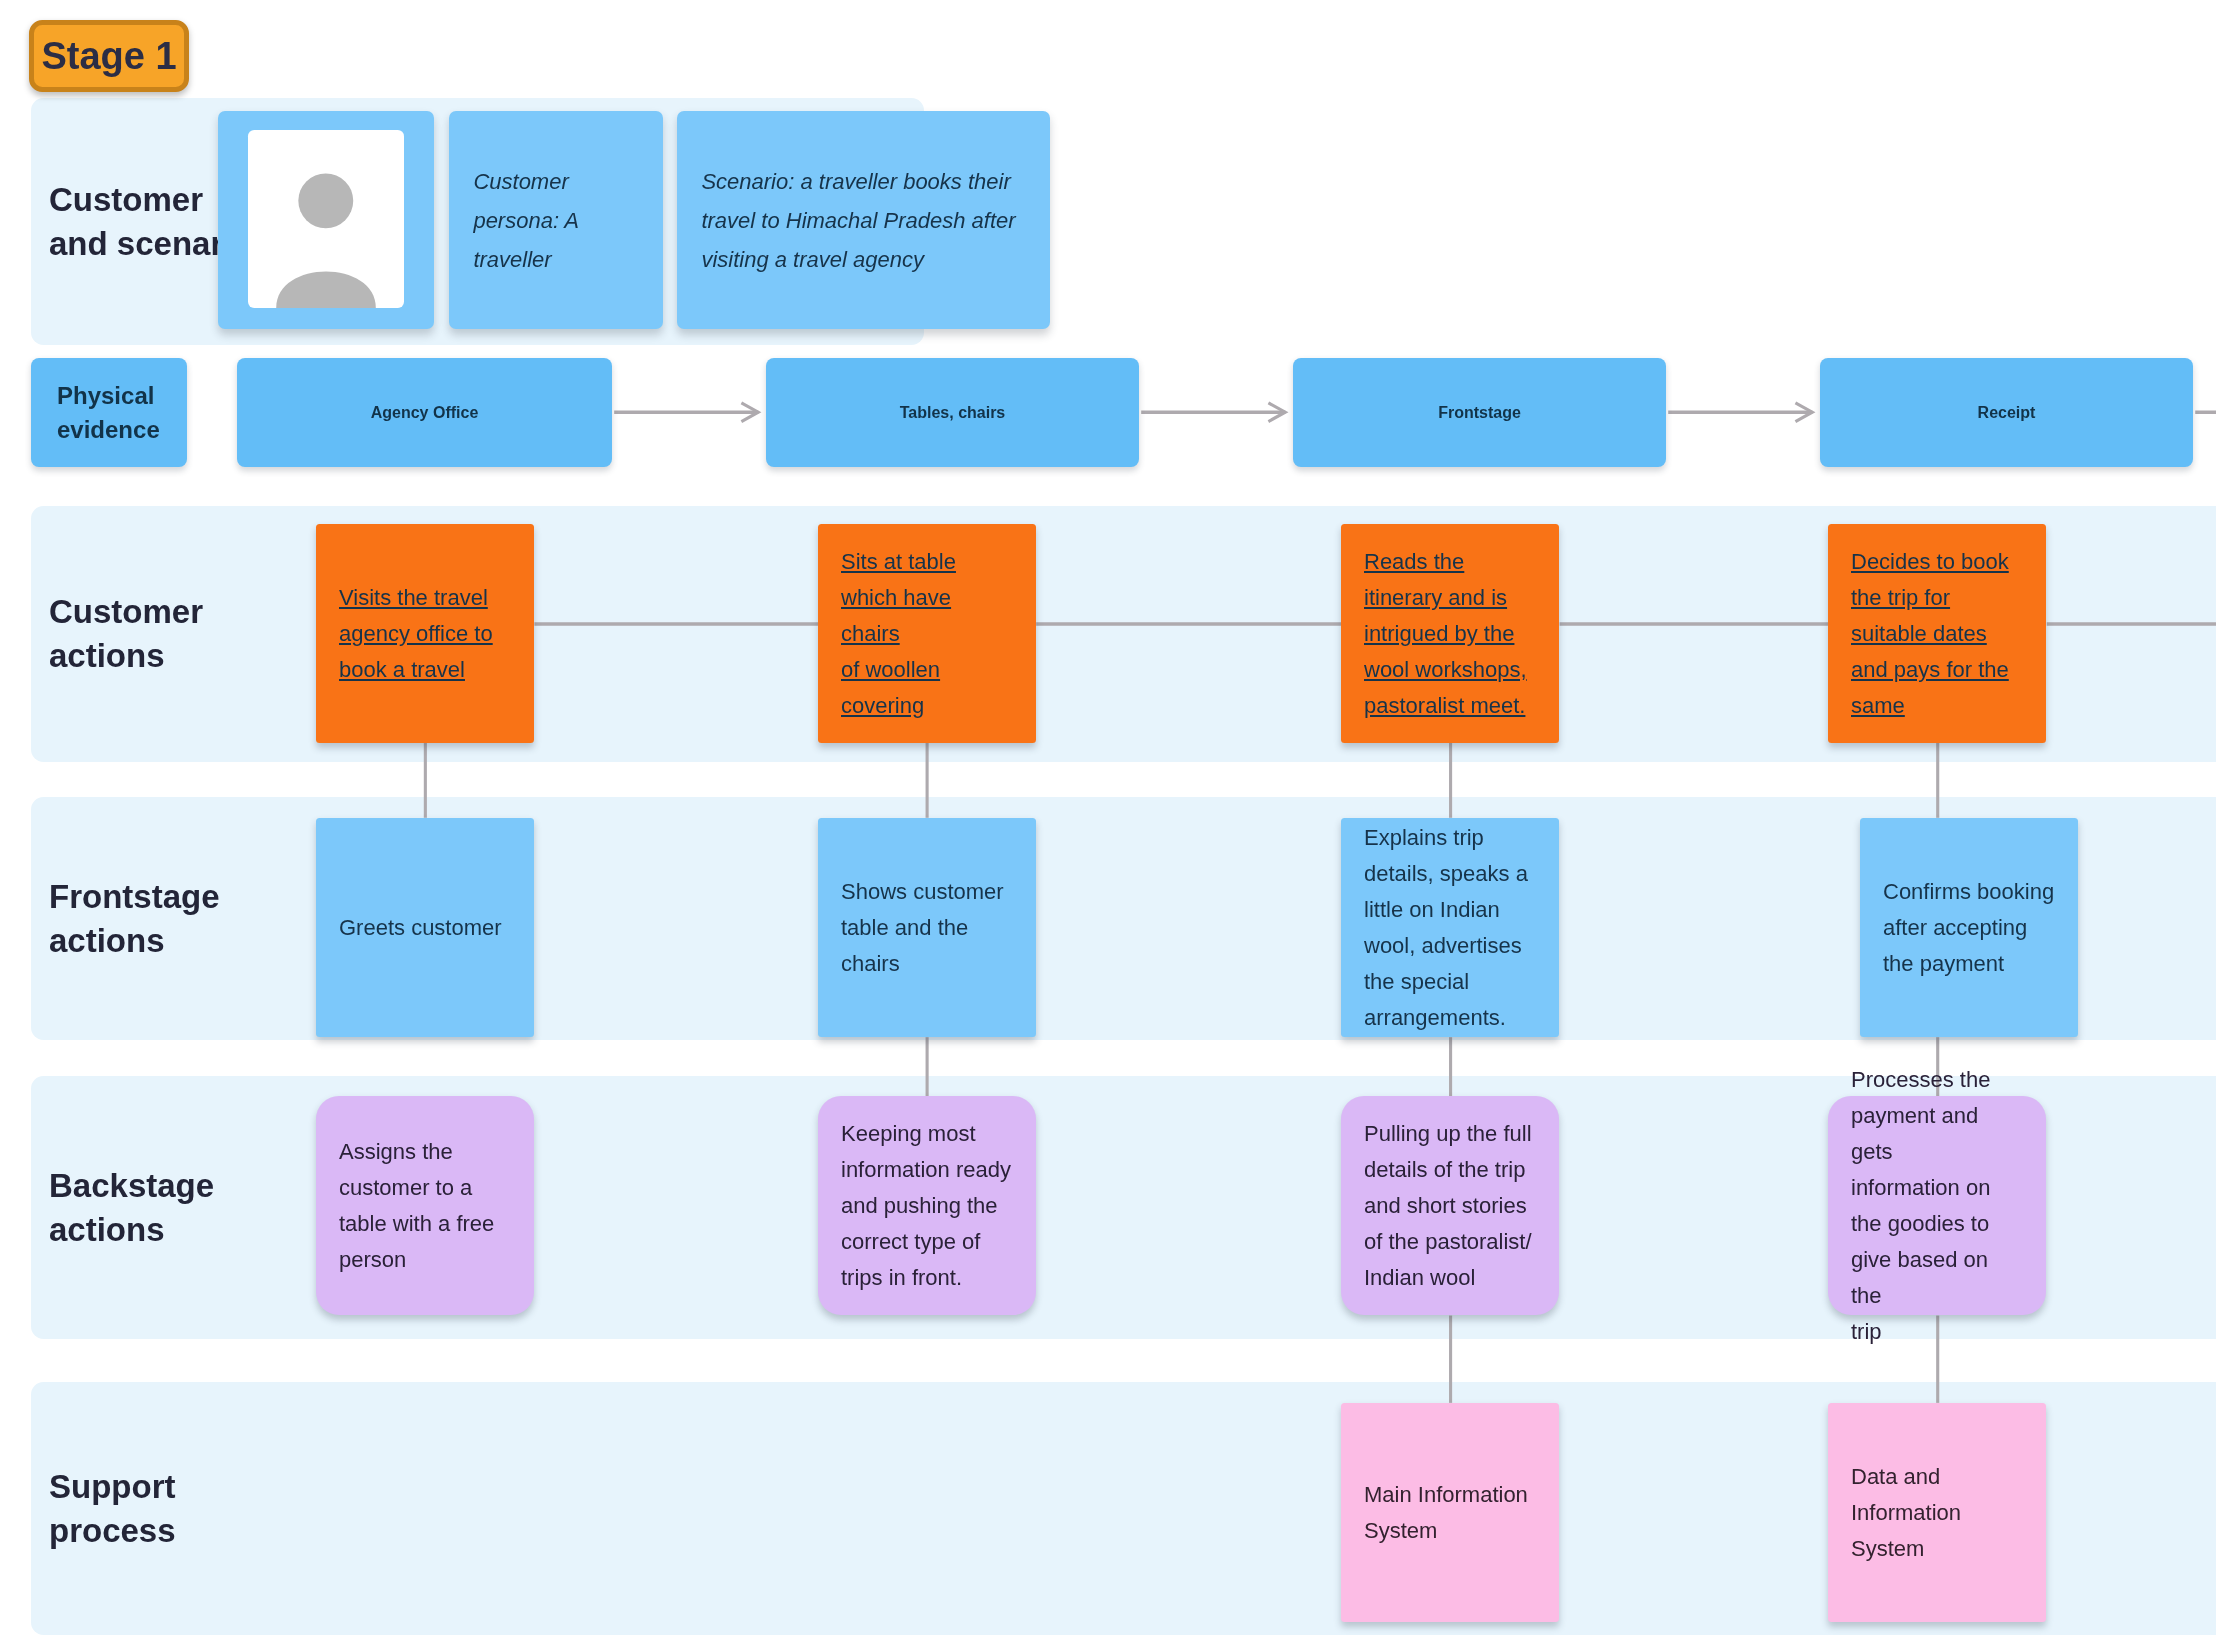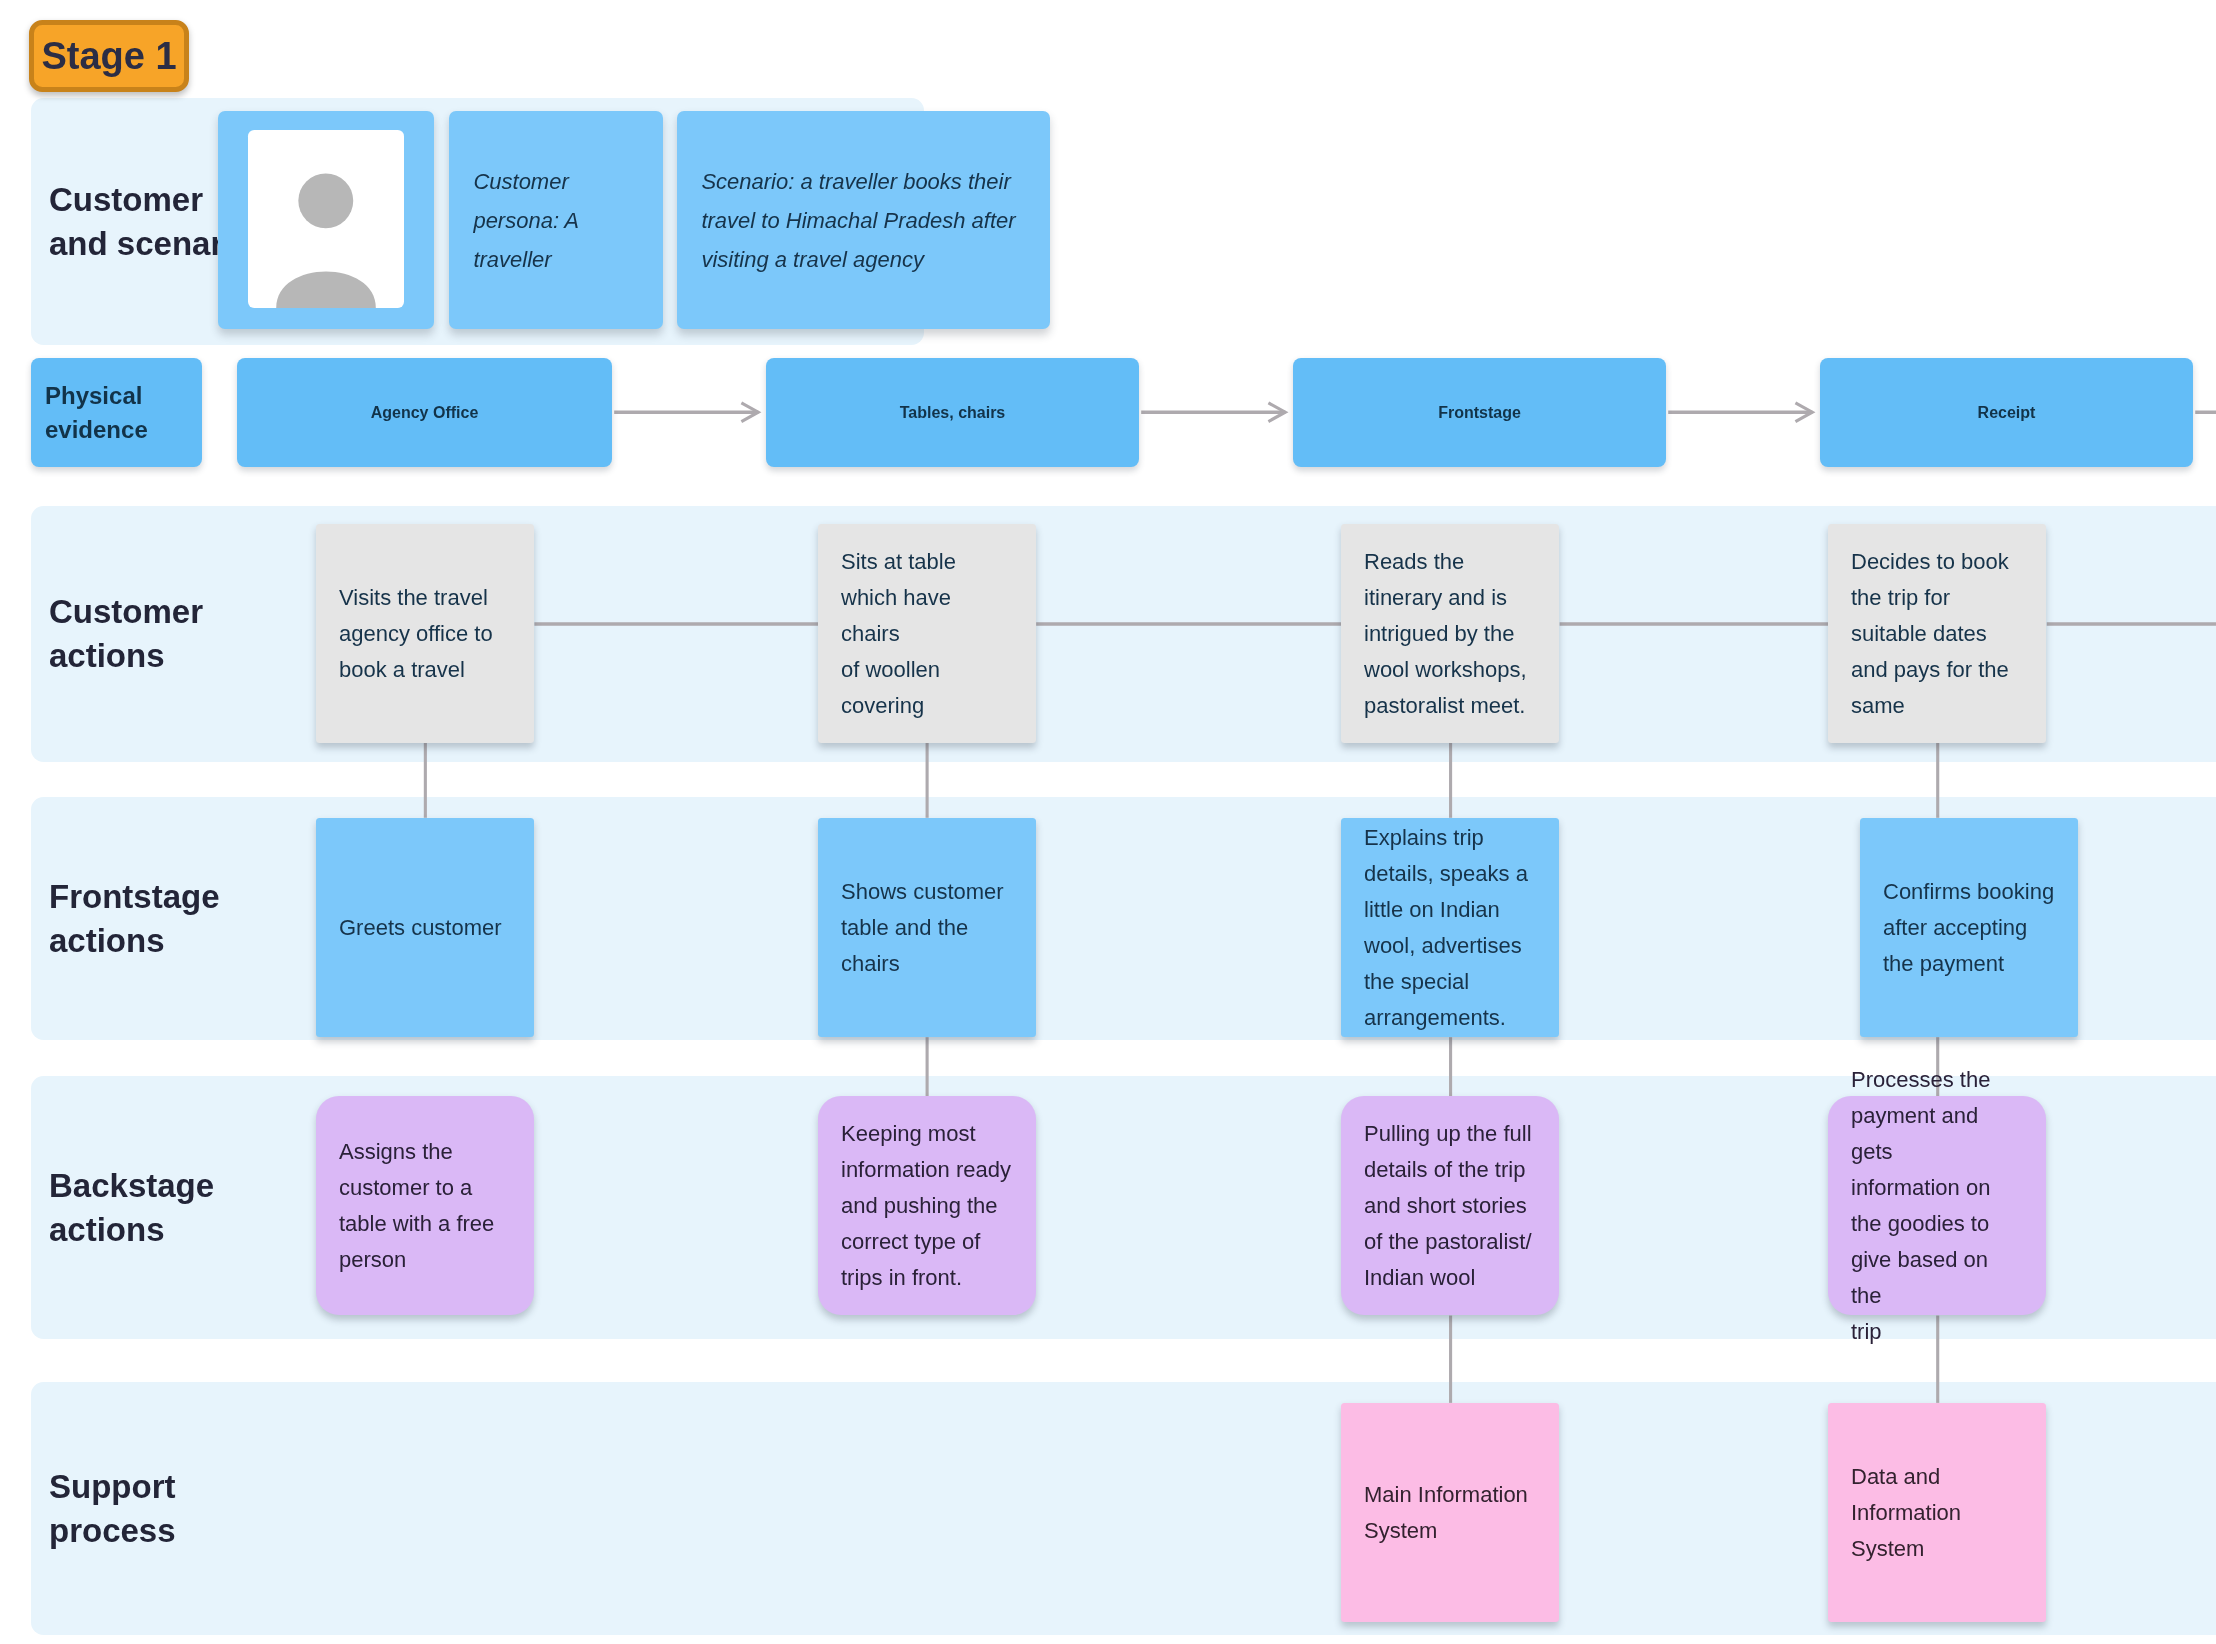--- a/index.html
+++ b/index.html
@@ -17,22 +17,22 @@
     background:#f7a428;border:5.8px solid #c8821a;border-radius:13.3px;box-sizing:border-box;
     display:flex;align-items:center;justify-content:center;
     font-size:38px;font-weight:600;color:#2b2d45;box-shadow:0 3.5px 6.2px rgba(0,0,0,.25);
   }
   .evidence{
     position:absolute;top:358px;height:109px;background:#63bdf7;border-radius:8px;z-index:2;
     display:flex;align-items:center;justify-content:center;text-align:center;
     font-weight:bold;font-size:16px;color:#123349;box-shadow:0 3.5px 6.2px rgba(45,55,70,.20);
   }
   .evidence-label{
-    position:absolute;left:31px;top:358px;width:171px;height:109px;background:#63bdf7;border-radius:8px;z-index:2;
-    display:flex;align-items:center;box-sizing:border-box;padding-left:14px;
+    position:absolute;left:31px;top:358px;width:156px;height:109px;background:#63bdf7;border-radius:8px;z-index:2;
+    display:flex;align-items:center;box-sizing:border-box;padding-left:26px;
     font-weight:bold;font-size:24px;line-height:34px;color:#123349;white-space:pre-line;
     box-shadow:0 3.5px 6.2px rgba(45,55,70,.20);
   }
   .card{
     position:absolute;top:111px;height:218px;background:#7cc8fa;border-radius:7px;z-index:2;
     box-shadow:0 5.3px 8.9px rgba(45,55,70,.22);
   }
   .card-text{
     position:absolute;top:111px;height:218px;background:#7cc8fa;border-radius:7px;z-index:2;
     display:flex;flex-direction:column;justify-content:center;box-sizing:border-box;padding:0 24.4px;
@@ -42,21 +42,21 @@
   .persona-window{
     position:absolute;left:30px;top:18.6px;width:156px;height:178px;background:#ffffff;border-radius:6.2px;
     display:flex;align-items:flex-end;justify-content:center;overflow:hidden;
   }
   .sticky{
     position:absolute;width:218px;height:219px;border-radius:3.5px;z-index:2;
     display:flex;flex-direction:column;justify-content:center;box-sizing:border-box;padding:0 23px;
     font-size:22px;line-height:36px;white-space:pre-line;
     box-shadow:0 4.4px 7px rgba(45,55,70,.25);
   }
-  .teal{background:#e5e5e5;color:#16334a;}
+  .teal{background:#f97316;color:#16334a;text-decoration:underline;}
   .blue{background:#7cc8fa;color:#16334a;}
   .purple{background:#dab8f6;color:#2a2138;border-radius:23px;}
   .pink{background:#fcbce5;color:#33222f;}
   .connectors{position:absolute;left:0;top:0;z-index:1;pointer-events:none;}
 </style>
 </head>
 <body>
 
 <div class="canvas">
 

